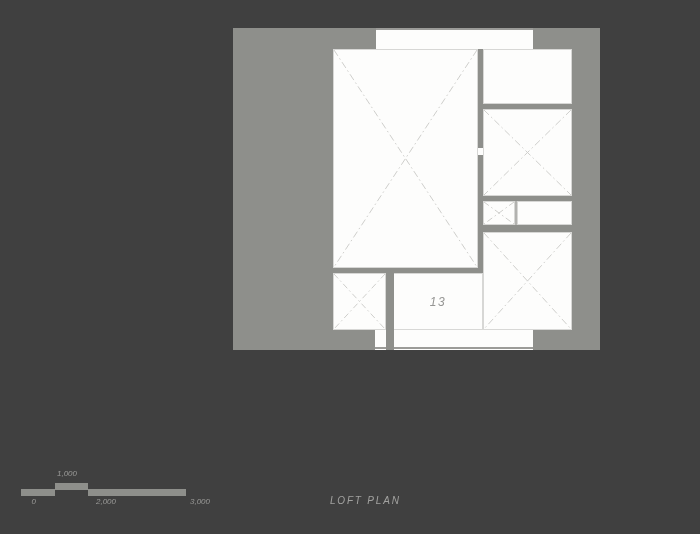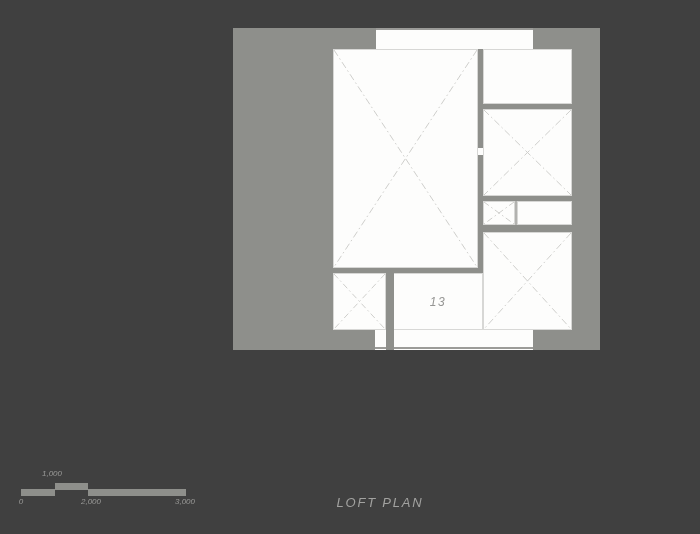--- a/index.html
+++ b/index.html
@@ -40,28 +40,27 @@
     justify-content: center;
     font-size: 12px;
     letter-spacing: 1.5px;
     color: #969694;
   }
   .scale-seg { position: absolute; background: #8e8f8b; }
   .scale-label {
     position: absolute;
     font-size: 8px;
     color: #9a9a98;
-    text-align: center;
+    text-align: right;
   }
   .caption {
     position: absolute;
     left: 330px; top: 495px;
     width: 100px;
-    text-align: center;
-    font-size: 13px;
+    font-size: 10px;
     letter-spacing: 1.8px;
     color: #a2a2a0;
   }
   .divider-c { position: absolute; background: #b2b2af; }
 </style>
 </head>
 <body>
 
 <div class="canvas">
 

